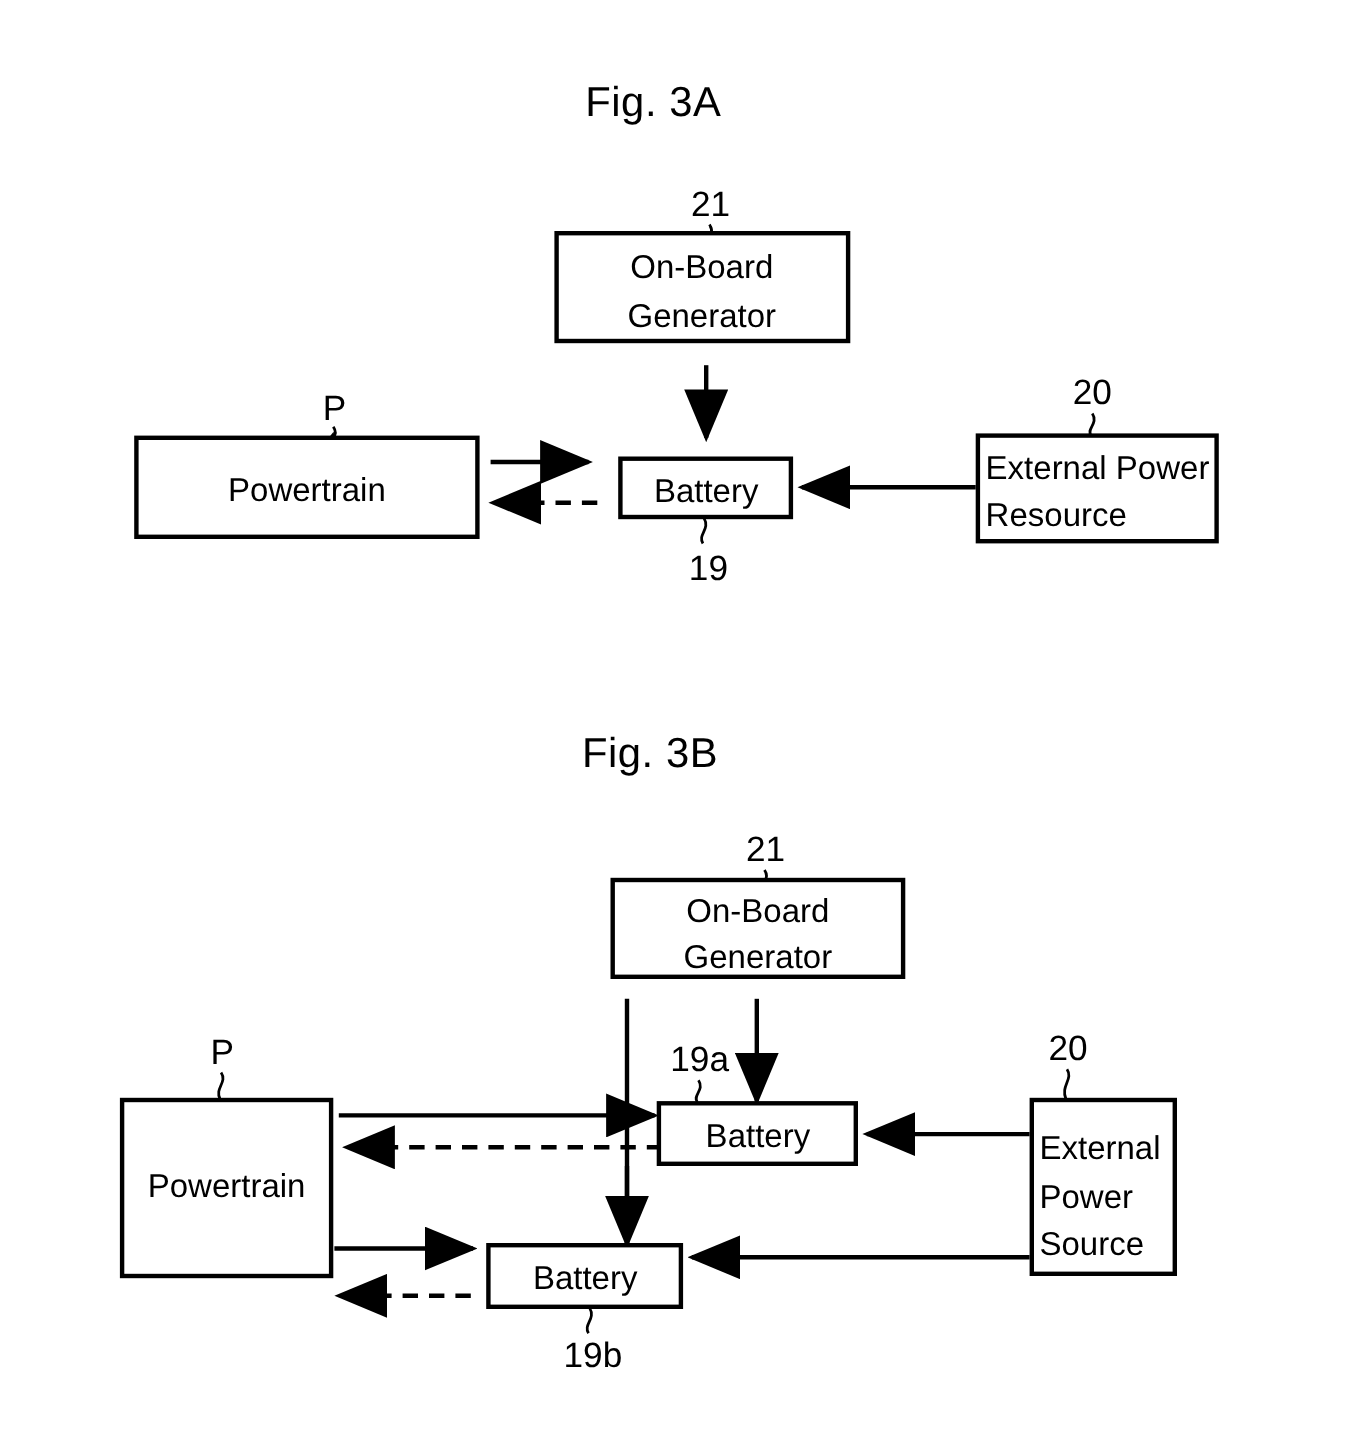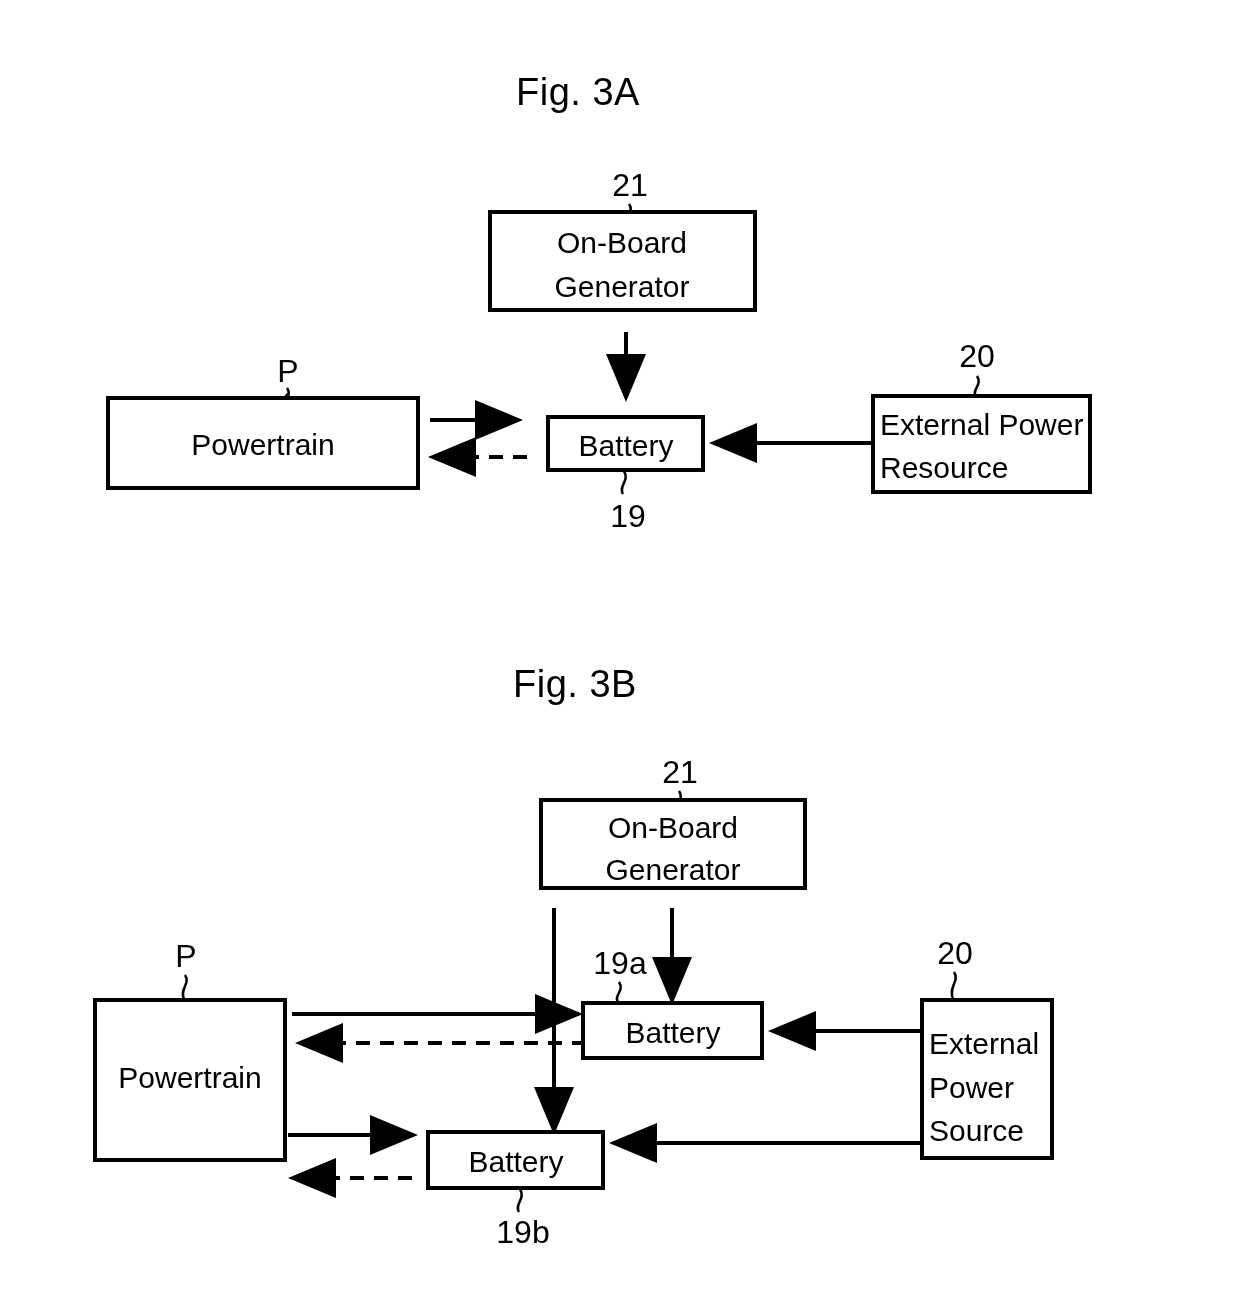--- a/index.html
+++ b/index.html
@@ -10,21 +10,21 @@
   body {
     width: 1240px;
     height: 1305px;
     font-family: "Liberation Sans", sans-serif;
     color: #000000;
     position: relative;
     overflow: hidden;
   }
   #diagram-root {
     position: absolute;
-    left: 0;
+    left: 16px;
     top: 0;
     width: 1043px;
     height: 1305px;
   }
   svg { display: block; }
 
   .fig-title {
     font-family: "Liberation Sans", sans-serif;
     font-size: 38px;
     fill: #000;

